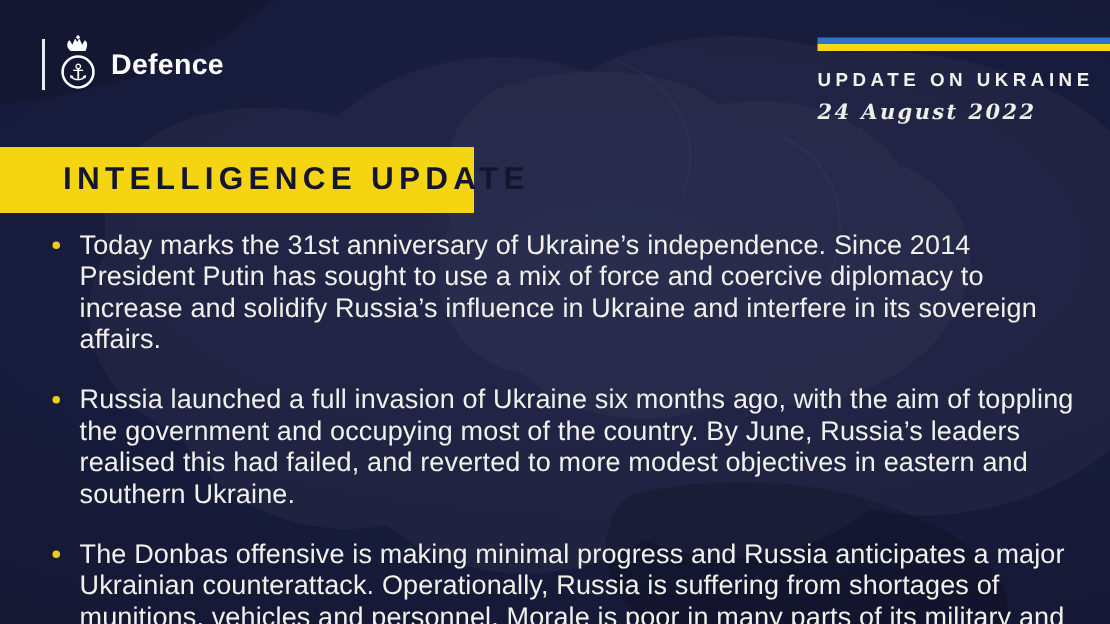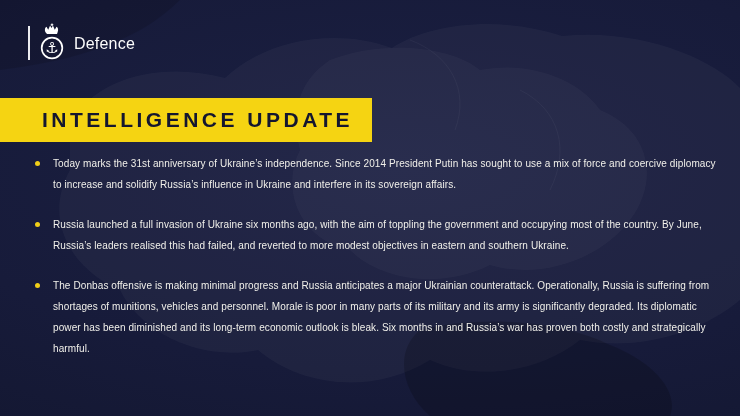--- a/index.html
+++ b/index.html
@@ -23,21 +23,21 @@
   .di-logo{
     position:absolute;left:28px;top:23px;
     display:flex;align-items:center;gap:9px;
     color:#ffffff;
   }
   .di-logo .bar{
     width:2px;height:34px;background:#ffffff;opacity:.92;
   }
   .di-logo .crest{display:block;}
   .di-logo .wordmark{
-    font-size:16px;line-height:17px;font-weight:400;
+    font-size:19px;line-height:17px;font-weight:700;
     letter-spacing:.2px;color:#fcfcfc;
   }
 
   
   .masthead{
     position:absolute;left:545px;top:25px;width:195px;
   }
   .flag-bar{
     width:195px;height:9px;
     background:linear-gradient(to bottom,#2e74cc 0 50%,#f6d616 50% 100%);
@@ -54,21 +54,21 @@
     font-family:"DejaVu Serif","Liberation Serif",serif;
     font-style:italic;font-weight:700;
     font-size:14px;letter-spacing:1.6px;
     color:#efeee8;
     white-space:nowrap;
   }
 
   
   .banner{
     position:absolute;left:0;top:98px;
-    width:372px;height:44px;
+    width:316px;height:44px;
     background:#f5d412;
     display:flex;align-items:center;
     padding-left:42px;box-sizing:border-box;
   }
   .banner-label{
     font-size:21px;font-weight:700;
     letter-spacing:3.5px;
     color:#14162f;
     white-space:nowrap;
   }
@@ -83,21 +83,21 @@
     display:flex;align-items:flex-start;
     margin-bottom:19px;
   }
   .dot{
     flex:0 0 auto;
     width:5px;height:5px;border-radius:50%;
     background:#f0ce18;
     margin:8px 13px 0 2px;
   }
   .bullet-text{
-    font-size:10px;line-height:21px;
+    font-size:18px;line-height:21px;
     font-weight:400;
     color:#f1f0ea;
     letter-spacing:.1px;
   }
 </style>
 </head>
 <body>
 
 <div class="stage">
 
@@ -123,20 +123,25 @@
       <path d="M13,0.5 v2.6 M11.7,1.8 h2.6" stroke="#ffffff" stroke-width="1.1" fill="none"></path>
       <path d="M8,11 h10 l0.7,-2 c0.9,-2.6 0.3,-4.4 -1.2,-5.2 l-1.7,3 -1.9,-4.2 -1.4,2.4 -1.4,-2.4 -1.9,4.2 -1.7,-3 c-1.5,0.8 -2.1,2.6 -1.2,5.2 z" fill="#ffffff"></path>
       <circle cx="13" cy="25" r="10.3" fill="none" stroke="#ffffff" stroke-width="1.7"></circle>
       <text x="13" y="30.4" text-anchor="middle" font-size="15" font-family="DejaVu Sans, sans-serif" fill="#ffffff">⚓</text>
     </svg>
     <div class="wordmark">
       <div>Defence</div>
     </div>
   </div>
 
+  <div class="masthead">
+    <div class="flag-bar"></div>
+    <div class="masthead-title">UPDATE ON UKRAINE</div>
+    <div class="masthead-date">24 August 2022</div>
+  </div>
 
   <div class="banner">
     <span class="banner-label">INTELLIGENCE UPDATE</span>
   </div>
 
   <ul class="bullets">
     <li>
       <span class="dot"></span>
       <span class="bullet-text">Today marks the 31st anniversary of Ukraine’s independence. Since 2014 President Putin has sought to use a mix of force and coercive diplomacy to increase and solidify Russia’s influence in Ukraine and interfere in its sovereign affairs.</span>
     </li>

